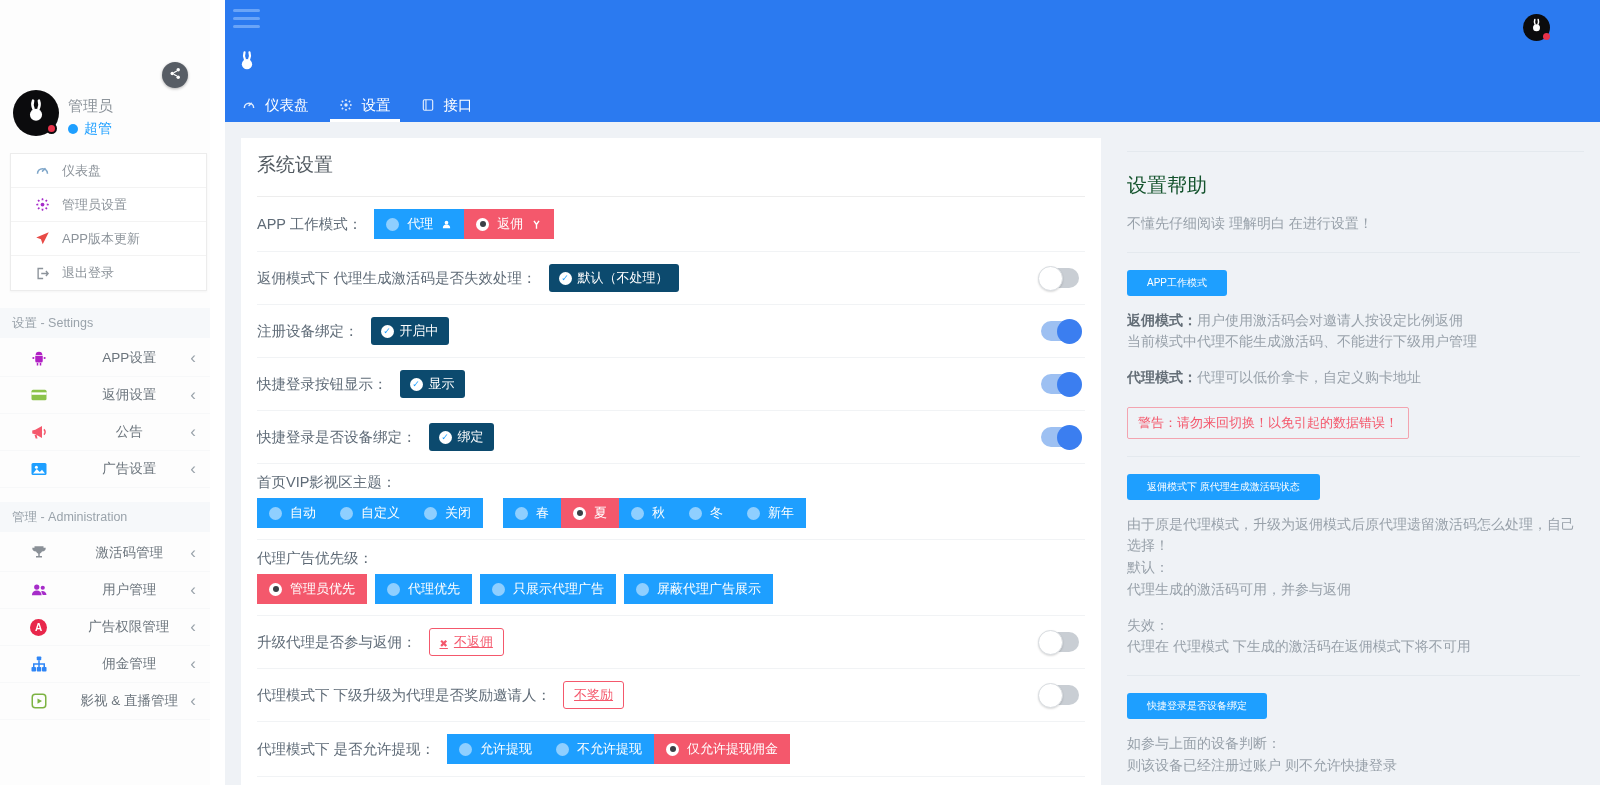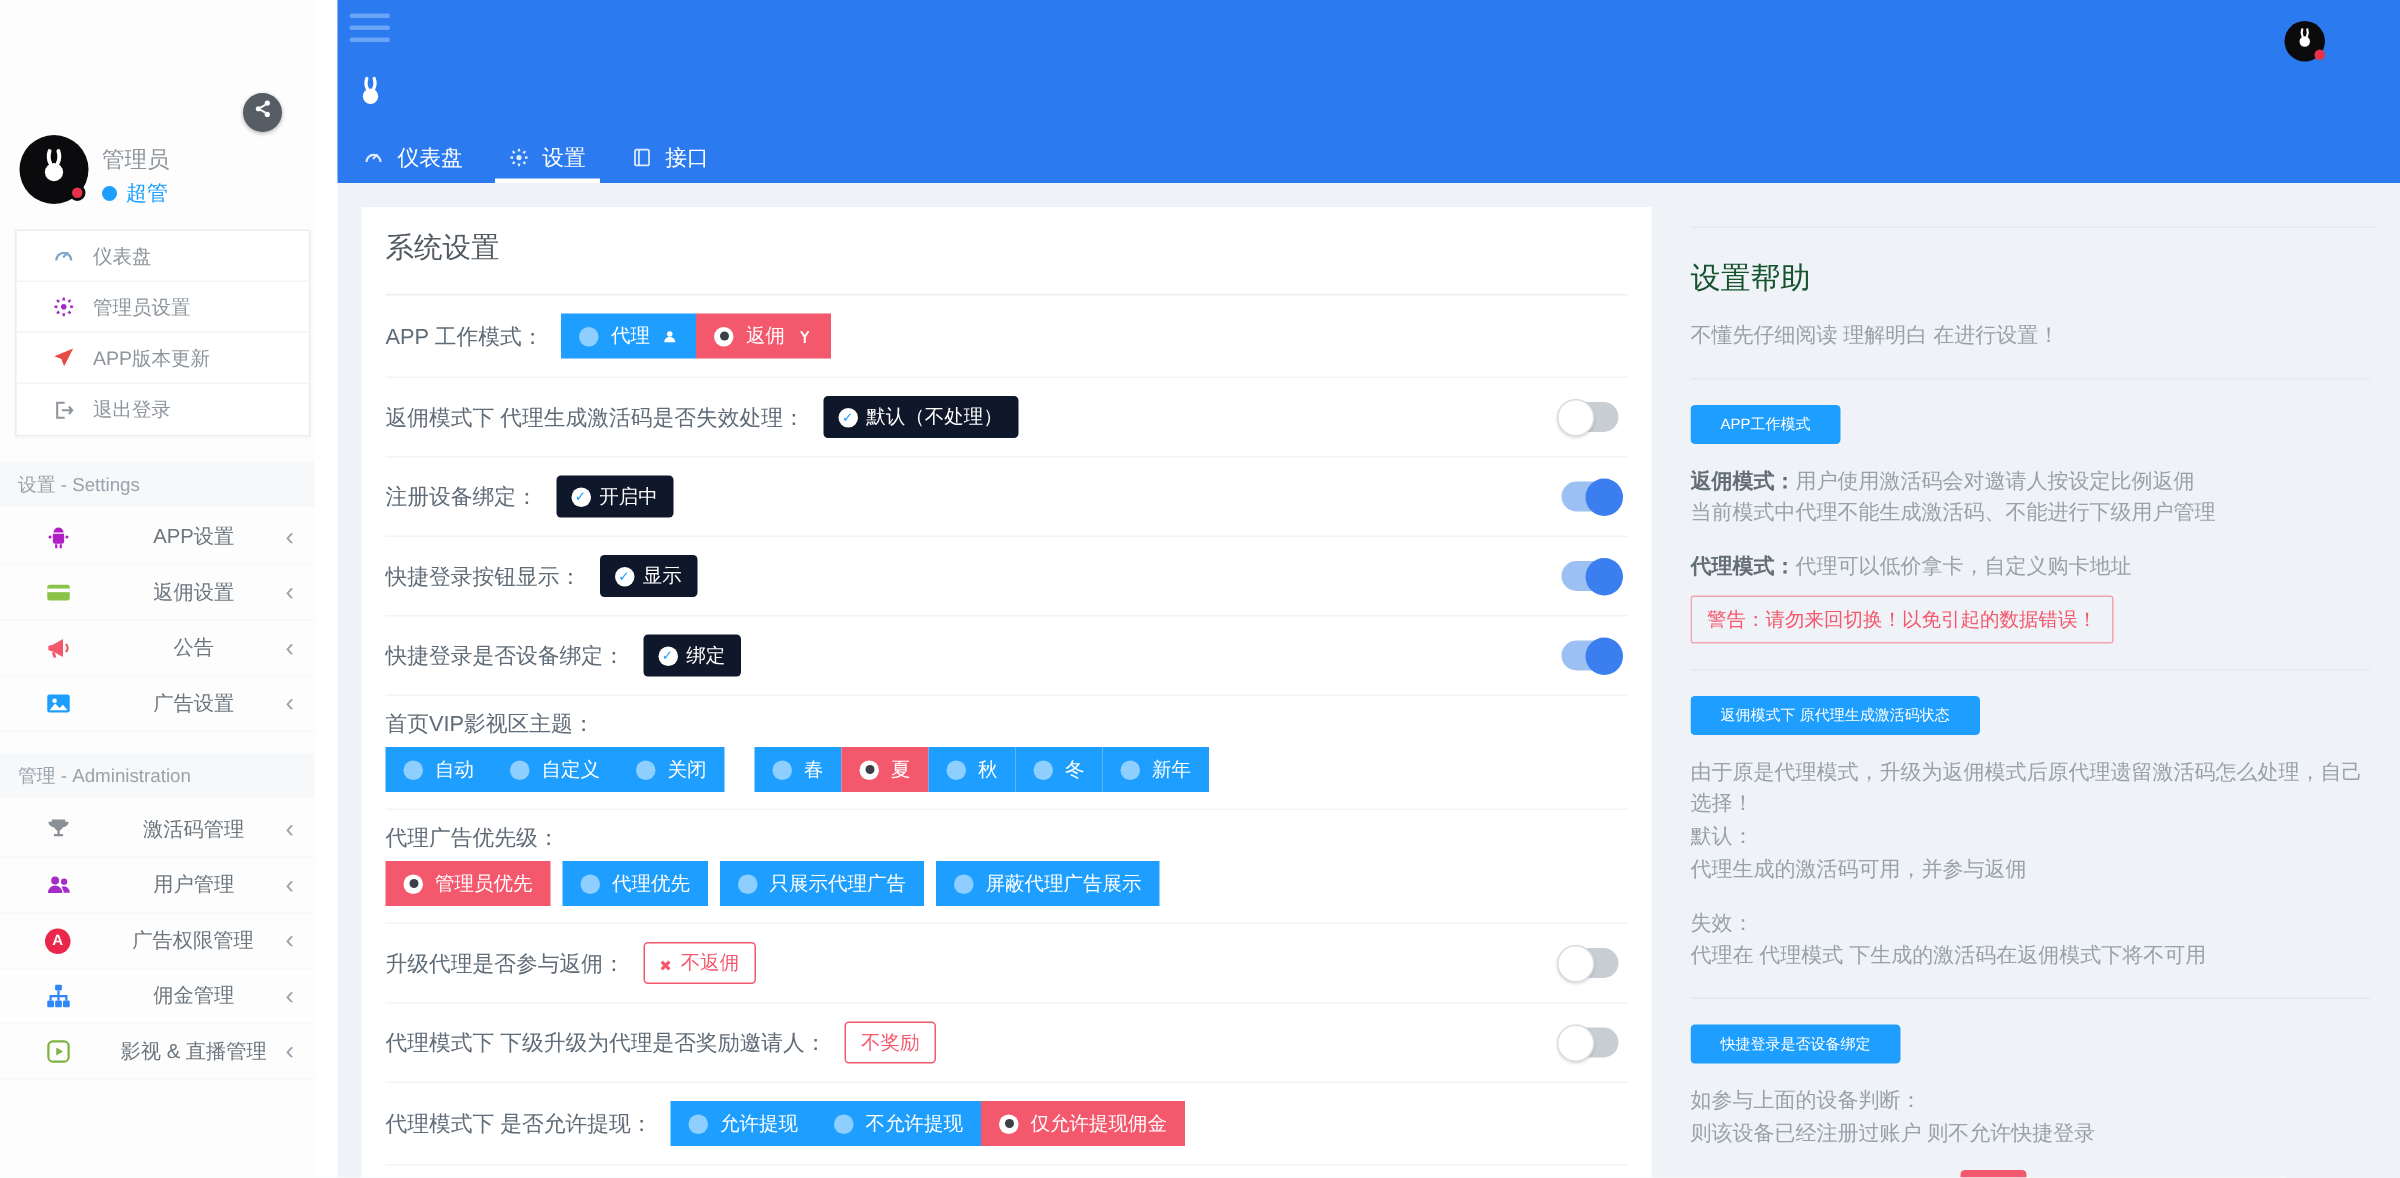--- a/index.html
+++ b/index.html
@@ -80,47 +80,47 @@
   .seg-opt { display:inline-flex; align-items:center; gap:8px; padding:6px 12px; font-size:13px;
     color:#fff; cursor:pointer; }
   .seg-opt.blue { background:#1e9fff; }
   .seg-opt.red { background:#f4586c; }
   .rdo { width:13px; height:13px; border-radius:50%; background:rgba(255,255,255,.5); position:relative; flex:none; }
   .rdo.sel { background:#fff; }
   .rdo.sel::after { content:""; position:absolute; left:3.5px; top:3.5px; width:6px; height:6px;
     border-radius:50%; background:#3a4046; }
   .mini-ico { display:flex; } .mini-ico svg { width:11px; height:11px; }
 
-  .b-badge { display:inline-flex; align-items:center; gap:6px; background:#0f172a; color:#fff;
+  .b-badge { display:inline-flex; align-items:center; gap:6px; background:#0c4a6e; color:#fff;
     font-size:13px; padding:5px 10px; border-radius:3px; cursor:pointer; }
   .chk { width:13px; height:13px; border-radius:50%; background:#fff; color:#1e9fff; font-size:9px;
     font-weight:bold; display:inline-flex; align-items:center; justify-content:center; }
   .chk::before { content:"\2713"; }
   .o-badge { display:inline-flex; align-items:center; gap:6px; background:#fff; color:#f4586c;
-    border:1px solid #f4586c; font-size:13px; padding:4px 10px; border-radius:3px; cursor:pointer; }
+    border:1px solid #f4586c; font-size:13px; padding:4px 10px; border-radius:3px; cursor:pointer;text-decoration:underline; }
   .x-ico::before { content:"\2716"; font-size:10px; }
 
   .toggle { position:absolute; right:6px; width:38px; height:20px; border-radius:10px; cursor:pointer; }
   .toggle .knob { position:absolute; top:-2.5px; width:25px; height:25px; border-radius:50%; }
   .toggle.off { background:#c9ced4; }
   .toggle.off .knob { left:-3px; background:#fff; border:1px solid #d8dce0; box-shadow:0 1px 2px rgba(0,0,0,.15); }
   .toggle.on { background:#9dc0f2; }
   .toggle.on .knob { right:-3px; background:#3b7ef0; }
 
   
   .help { flex:1; border-top:1px solid #e4e9ee; margin-top:13px; padding:20px 4px 0 0;
     color:#98a1aa; overflow:hidden; }
   .help-title { font-size:20px; color:#14532d; margin-bottom:14px; }
   .help p { font-size:14px; line-height:1.55; }
   .h-divider { border-top:1px solid #e4e9ee; margin:17px 0; }
   .h-btn { display:inline-block; background:#1e9fff; color:#fff; font-size:10px; padding:6px 20px;
     border-radius:3px; cursor:pointer; margin-bottom:14px; }
   .lead { font-weight:bold; color:#646e77; }
   .warn { display:inline-block; border:1px solid #f3a4b0; color:#f4586c; font-size:13px;
-    padding:6px 10px; border-radius:2px; margin-top:8px; }
+    padding:6px 10px; border-radius:2px; margin-top:18px; }
   .h-link { color:#1e9fff; cursor:pointer; }
   .r-badge { display:inline-block; background:#f4586c; color:#fff; font-size:13px; padding:3px 9px;
     border-radius:3px; cursor:pointer; } .mt14 { margin-top:14px; }
 </style>
 </head>
 <body>
 
 <aside class="sidebar">
   <div class="share-btn">
     <span><svg viewBox="0 0 24 24" fill="currentColor">

